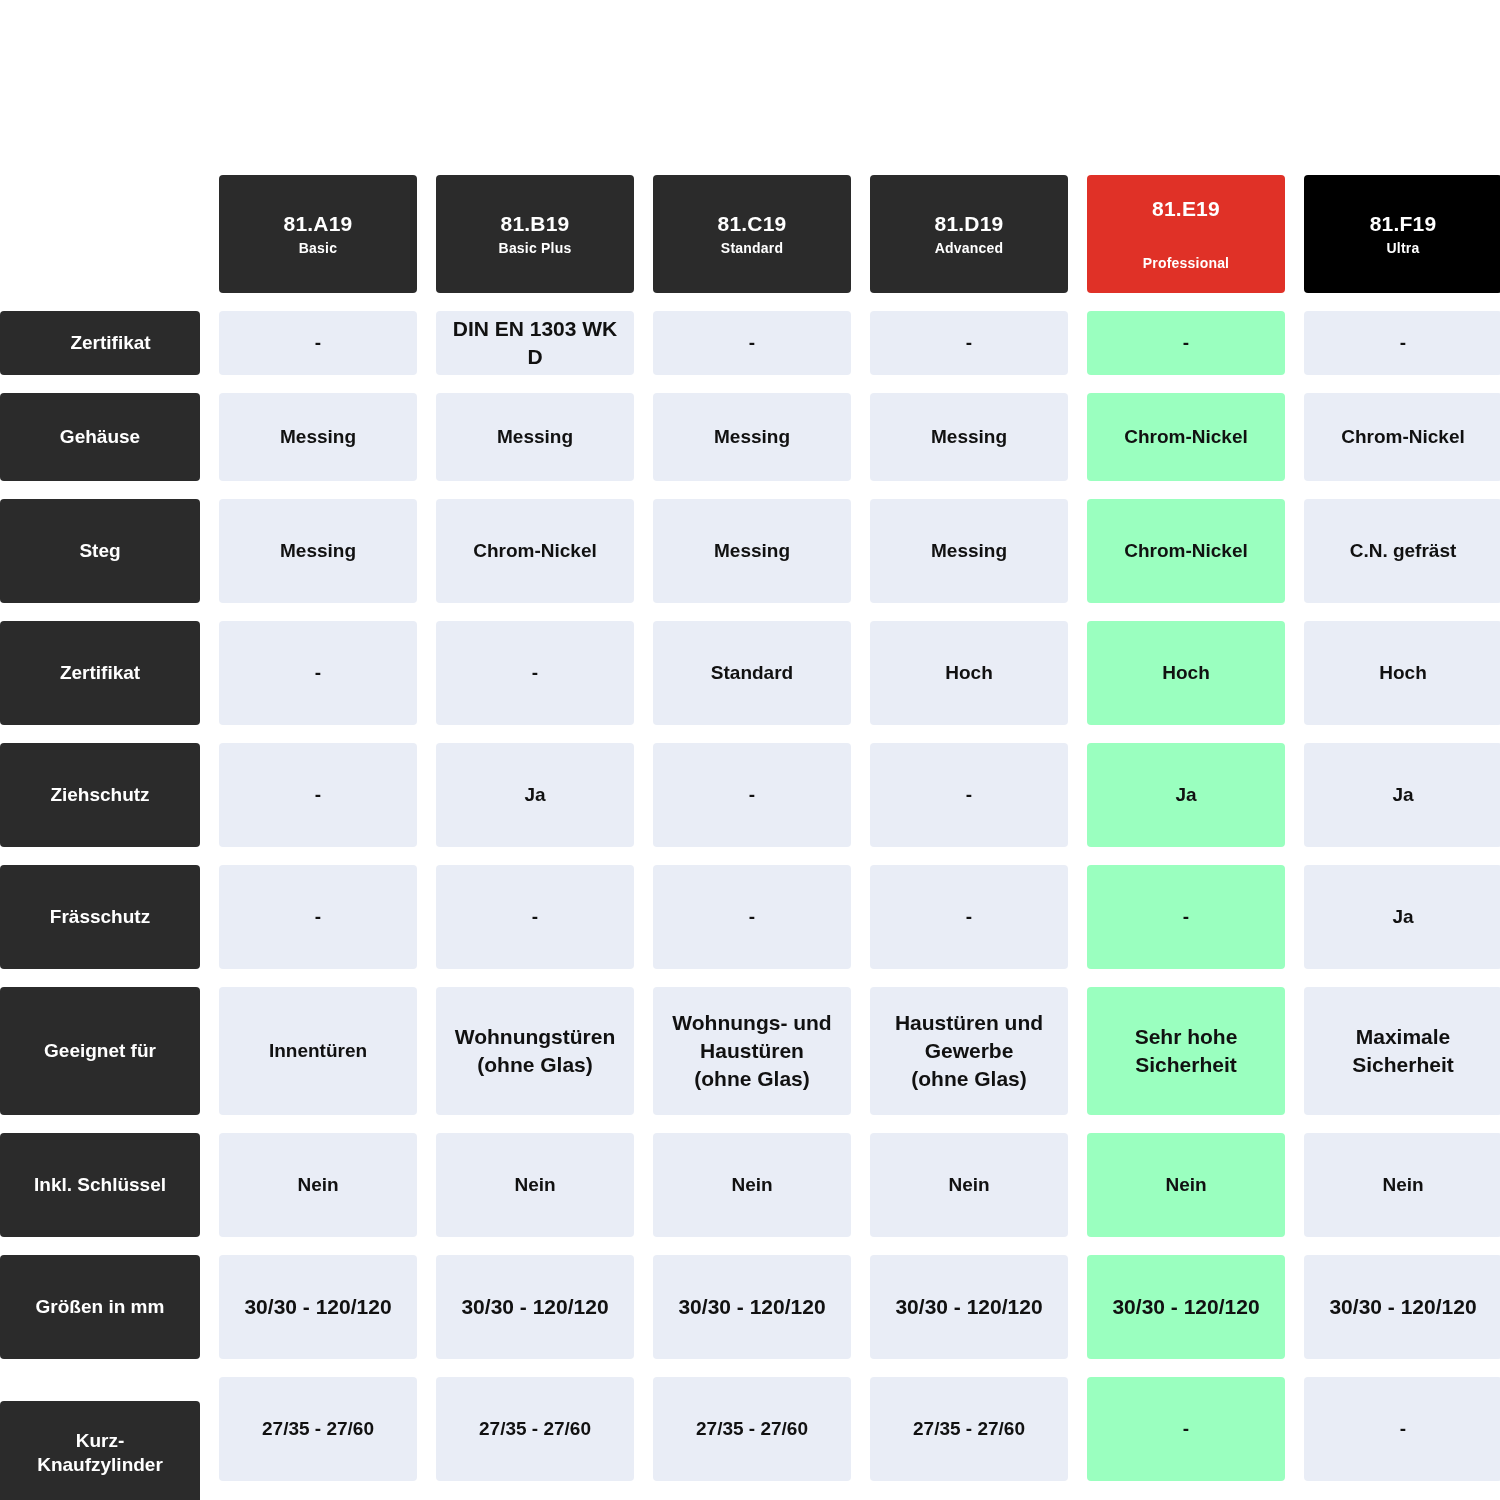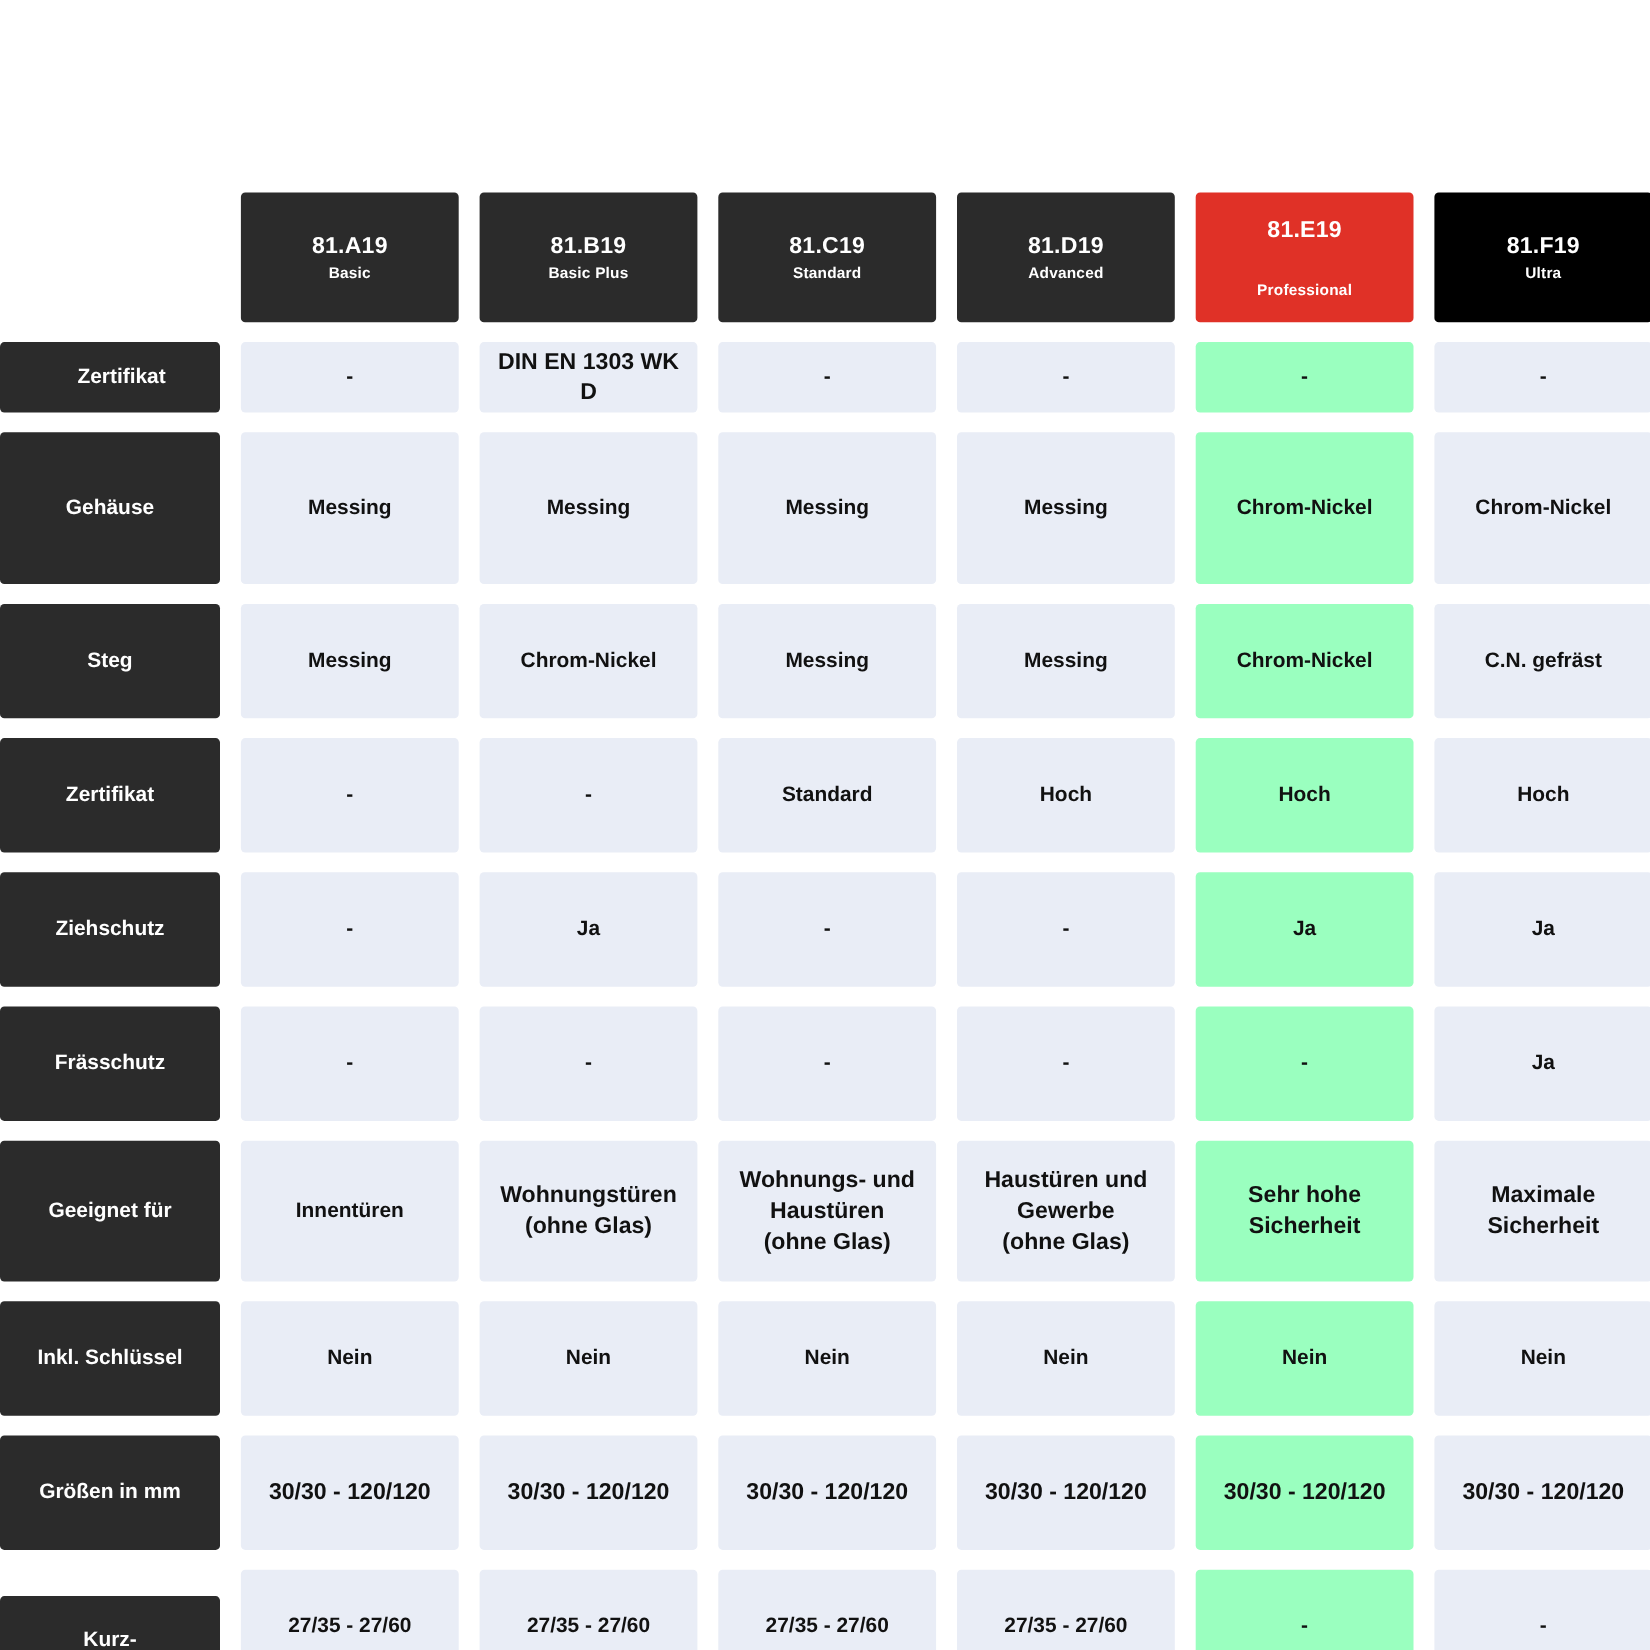--- a/index.html
+++ b/index.html
@@ -100,21 +100,21 @@
   .value-cell.highlight {
     background: #9affbf;
   }
   .value-cell.small {
     font-size: 21px;
   }
 
   
   .r-h-small   { height: 64px; }
   .r-h-medium  { height: 104px; }
-  .r-h-large   { height: 138px; text-align: center; }
+  .r-h-large   { height: 88px; text-align: center; }
   .r-h-xlarge  { height: 128px; }
 </style>
 </head>
 <body>
 
 <div id="comparison-table">
   <div class="table-grid">
       <div class="corner-spacer"></div>
       <div class="product-header">
         <span class="code">81.A19</span>

